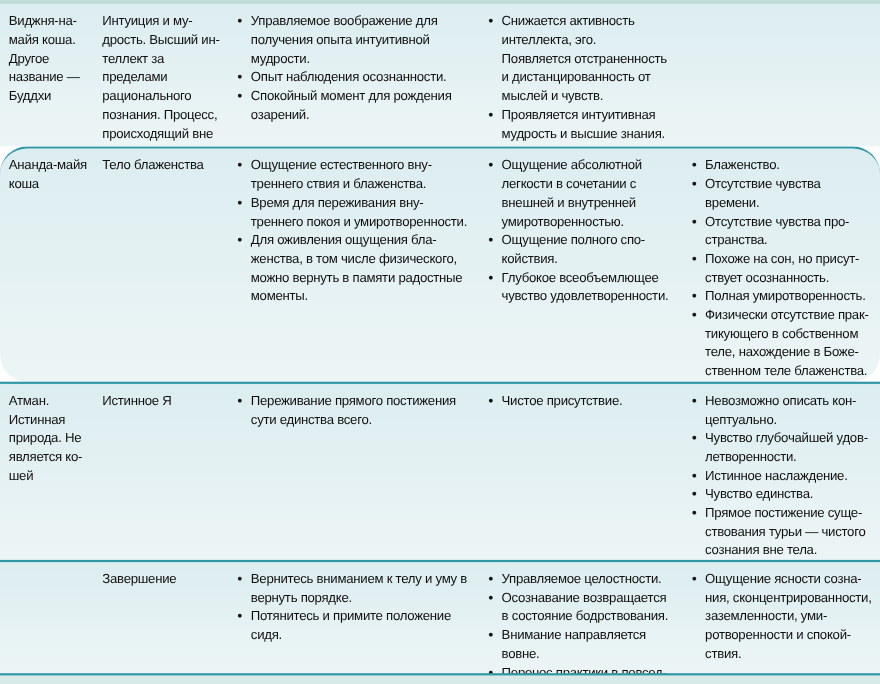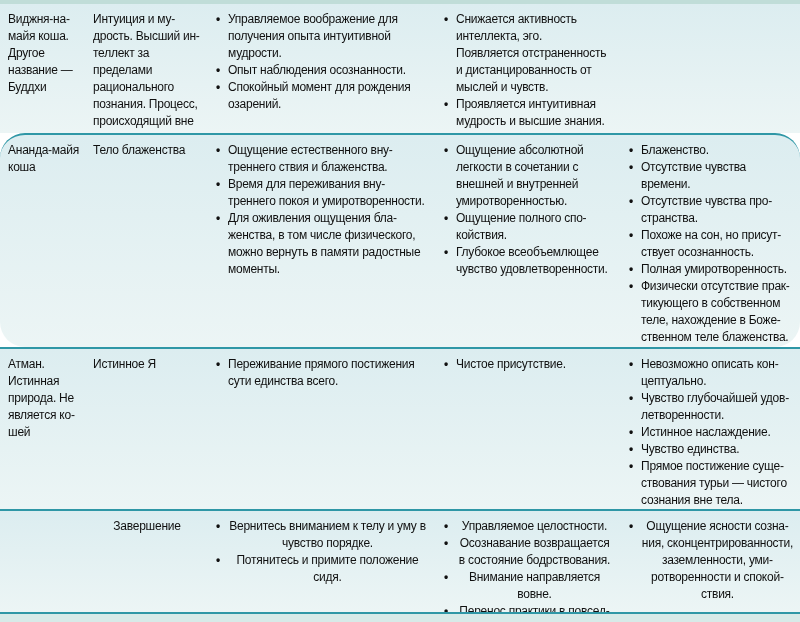--- a/index.html
+++ b/index.html
@@ -13,21 +13,21 @@
   .row{
     display:grid;
     grid-template-columns:90px 117px 226px 185px 182px;
     box-sizing:border-box;
     background:linear-gradient(180deg,#dcedf0 0%,#ecf5f5 100%);
   }
   .row + .row{border-top:2px solid #2f97a6;}
   .h0{height:129px;}
   .h1{height:214px;border-radius:25px;}
   .h2{height:162px;}
-  .h3{height:103px;text-align:center;}
+  .h3{height:103px;}
   .cell{box-sizing:border-box;overflow:hidden;}
   .cell.kosha{padding:7px 4px 4px 8px;}
   .cell.meaning{padding:7px 6px 4px 3px;}
   .cell.list{padding:7px 0 4px 0;}
   .cell.list.c3{padding-left:8px;padding-right:6px;}
   .cell.list.c4{padding-left:10px;padding-right:5px;}
   .cell.list.c5{padding-left:10px;padding-right:6px;}
   ul.bullets{margin:0;padding:0;list-style:none;}
   ul.bullets li{
     position:relative;padding-left:13px;margin:0;
@@ -117,21 +117,21 @@
           <li>Чувство единства.</li>
           <li>Прямое постижение суще­ствования турьи — чистого сознания вне тела.</li>
         </ul>
       </div>
     </div>
     <div class="row h3">
       <div class="cell kosha"></div>
       <div class="cell meaning">Завершение</div>
       <div class="cell list c3">
         <ul class="bullets">
-          <li>Вернитесь вниманием к телу и уму в чувство порядке.</li>
+          <li>Вернитесь вниманием к телу и уму в вернуть порядке.</li>
           <li>Потянитесь и примите положе­ние сидя.</li>
         </ul>
       </div>
       <div class="cell list c4">
         <ul class="bullets">
           <li>Управляемое целостности.</li>
           <li>Осознавание возвращается в состояние бодрствования.</li>
           <li>Внимание направляется вовне.</li>
           <li>Перенос практики в повсед­невную жизнь.</li>
         </ul>

